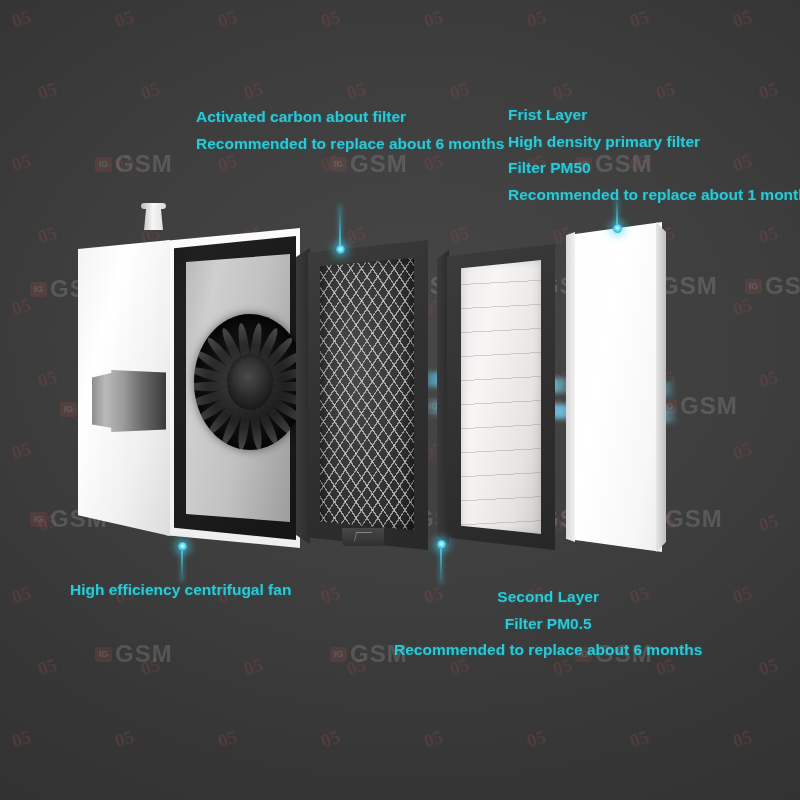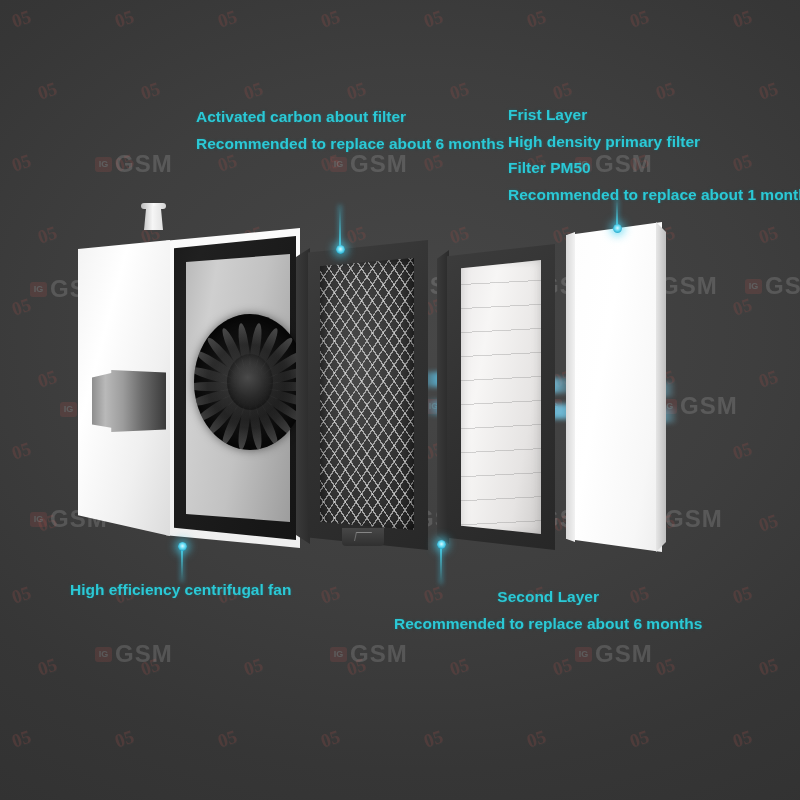--- a/index.html
+++ b/index.html
@@ -496,20 +496,21 @@
 
   <div class="note" style="left:508px;top:102px;">
     <div class="ln">Frist Layer</div>
     <div class="ln">High density primary filter</div>
     <div class="ln">Filter PM50</div>
     <div class="ln">Recommended to replace about 1 month</div>
   </div>
 
   <div class="note" style="left:394px;top:584px;text-align:center;">
     <div class="ln">Second Layer</div>
+    <div class="ln">Filter PM0.5</div>
     <div class="ln">Recommended to replace about 6 months</div>
   </div>
 
   <div class="note" style="left:70px;top:577px;">
     <div class="ln">High efficiency centrifugal fan</div>
   </div>
 
 </div>
 
 </body></html>

